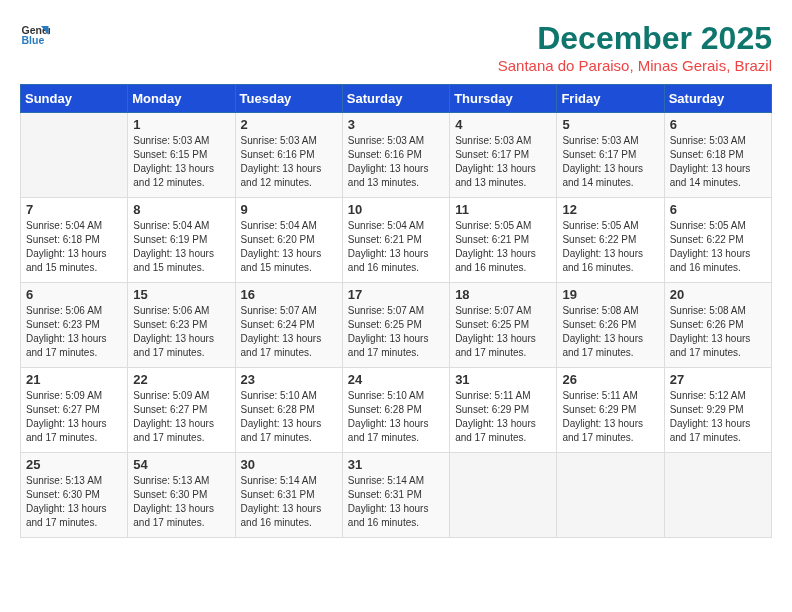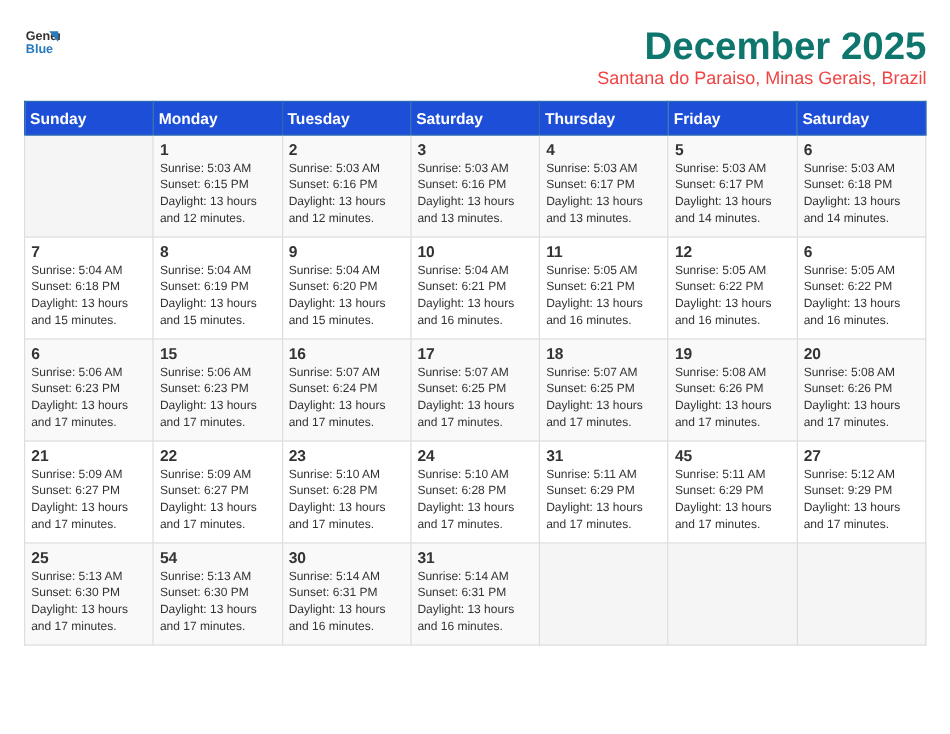--- a/index.html
+++ b/index.html
@@ -285,21 +285,21 @@
 and 17 minutes.</div>
         </td>
         <td>
           <span class="day-number">31</span>
           <div class="day-info" style="white-space: pre-line;">Sunrise: 5:11 AM
 Sunset: 6:29 PM
 Daylight: 13 hours
 and 17 minutes.</div>
         </td>
         <td>
-          <span class="day-number">45</span>
+          <span class="day-number">26</span>
           <div class="day-info" style="white-space: pre-line;">Sunrise: 5:11 AM
 Sunset: 6:29 PM
 Daylight: 13 hours
 and 17 minutes.</div>
         </td>
         <td>
           <span class="day-number">27</span>
           <div class="day-info" style="white-space: pre-line;">Sunrise: 5:12 AM
 Sunset: 9:29 PM
 Daylight: 13 hours

